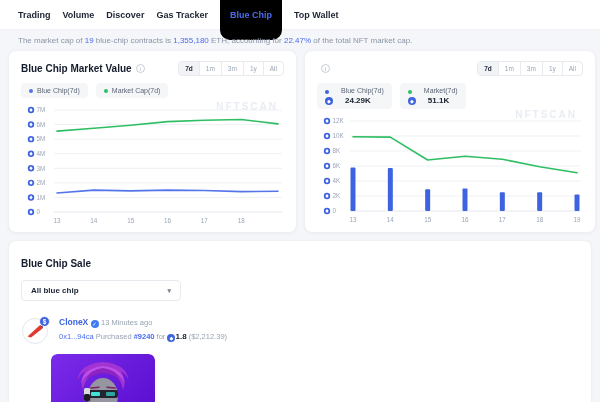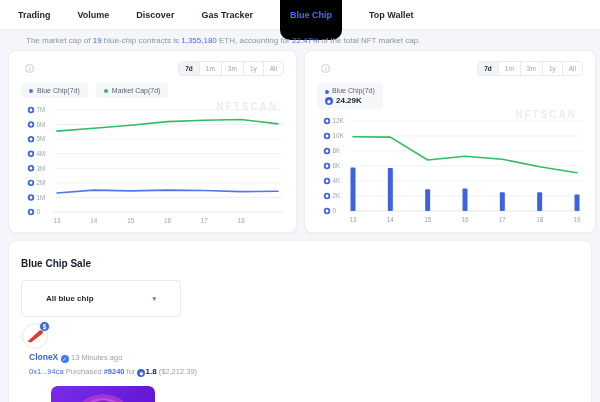--- a/index.html
+++ b/index.html
@@ -4,63 +4,63 @@
 <style>
   *{box-sizing:border-box;margin:0;padding:0;}
   html,body{width:600px;height:402px;}
   body{
     font-family:"Liberation Sans",sans-serif;
     background:#f4f6f9;
     overflow:hidden;
     position:relative;
   }
   
-  .nav{height:30px;background:#fff;display:flex;align-items:center;padding:0 18px;gap:27px;border-bottom:1px solid #f0f2f5;}
+  .nav{height:30px;background:#fff;display:flex;align-items:center;padding:0 18px;gap:12px;border-bottom:1px solid #f0f2f5;}
   .nav-item{font-size:9px;font-weight:bold;color:#1c2433;cursor:pointer;white-space:nowrap;}
   .nav-item.active{background:#000000;color:#4a6bf0;padding:20px 10px;border-radius:10px;}
   
-  .summary{padding:6px 26px 5px;font-size:8px;color:#8b95a6;}
+  .summary{padding:6px 18px 5px;font-size:8px;color:#8b95a6;}
   .summary .hl{color:#4a6bf0;}
   
   .charts-row{display:flex;gap:7px;margin:0 8px;}
   .panel{background:#fff;border:1px solid #eef0f4;border-radius:8px;box-shadow:0 1px 3px rgba(20,30,60,.04);position:relative;}
   .chart-panel{flex:1;padding:10px 12px 6px;height:183px;}
   .panel-head{display:flex;align-items:center;}
   .panel-title{font-size:10px;font-weight:bold;color:#141c2c;}
   .info{width:9px;height:9px;border:1px solid #c7cdd8;border-radius:50%;margin-left:4px;
         display:inline-flex;align-items:center;justify-content:center;color:#a5adbc;font-size:6px;line-height:1;}
   .info::before{content:"i";}
   .ranges{margin-left:auto;display:flex;border:1px solid #e7eaef;border-radius:4px;overflow:hidden;background:#fff;}
   .tab{font-size:6.5px;color:#9aa5b5;padding:3px 6px;border-left:1px solid #e7eaef;cursor:pointer;}
   .tab:first-child{border-left:none;}
   .tab.active{background:#f2f3f6;color:#1c2433;font-weight:bold;}
   
   .legend{display:flex;gap:8px;margin-top:7px;}
   .pill{background:#f4f6f8;border-radius:4px;padding:4px 8px;display:flex;align-items:center;gap:4px;font-size:7px;color:#5c6576;}
   .pill2{flex-direction:column;align-items:flex-start;gap:2px;}
-  .pill2 .row{display:flex;align-items:flex-end;gap:3px;}
+  .pill2 .row{display:flex;align-items:flex-end;gap:12px;}
   .pill2 .val{font-weight:bold;font-size:8px;color:#16202e;}
   .dot{width:4px;height:4px;border-radius:50%;flex:0 0 auto;}
   
   .chart-wrap{margin-top:4px;}
   .watermark{position:absolute;font-size:10px;font-weight:bold;letter-spacing:2px;color:#e9edf3;right:18px;pointer-events:none;}
   .wm-left{top:50px;}
   .wm-right{top:58px;}
   
   .eth-icon{display:inline-block;width:8px;height:8px;border-radius:50%;background:#3e63e0;color:#fff;
             font-size:5px;line-height:8px;text-align:center;vertical-align:-1px;}
   .eth-icon::before{content:"\25C6";}
   
   .sale-panel{margin:7px 8px 0;padding:12px 12px;height:206px;}
-  .select{margin-top:9px;width:160px;height:37px;border:1px solid #e7eaef;border-radius:4px;
-          display:flex;align-items:center;justify-content:space-between;padding:0 24px;
+  .select{margin-top:9px;width:160px;height:21px;border:1px solid #e7eaef;border-radius:4px;
+          display:flex;align-items:center;justify-content:space-between;padding:0 9px;
           font-size:8px;font-weight:bold;color:#1c2433;cursor:pointer;background:#fff;}
   .chevron{color:#7d8694;font-size:7px;}
   .chevron::before{content:"\25BE";}
-  .sale-item{display:flex;margin-top:3px;align-items:flex-start;flex-direction:column;}
+  .sale-item{display:flex;margin-top:14px;align-items:flex-start;}
   .logo-wrap{position:relative;width:30px;height:30px;flex:0 0 auto;}
   .sale-text{margin-left:8px;padding-top:2px;}
   .line1{font-size:8.5px;}
   .cname{color:#3e63e0;font-weight:bold;}
   .verified{display:inline-block;width:8px;height:8px;border-radius:50%;background:#3e7bf0;color:#fff;
             font-size:5.5px;line-height:8px;text-align:center;vertical-align:-1px;}
   .verified::before{content:"\2713";}
   .time{color:#98a2b3;font-size:7.5px;}
   .line2{margin-top:4px;font-size:7.5px;color:#98a2b3;}
   .addr{color:#4a6bf0;}
@@ -79,20 +79,21 @@
   <span class="nav-item active">Blue Chip</span>
   <span class="nav-item">Top Wallet</span>
 </div>
 
 <div class="summary"><span>The market cap of </span><span class="hl">19</span><span> blue-chip contracts is </span><span class="hl">1,355,180</span><span> ETH, accounting for </span><span class="hl">22.47%</span><span> of the total NFT market cap.</span></div>
 
 <div class="charts-row">
 
   <section class="panel chart-panel">
     <div class="panel-head">
+      <span class="panel-title">Blue Chip Market Value</span>
       <span class="info"></span>
       <div class="ranges">
           <span class="tab active">7d</span>
           <span class="tab">1m</span>
           <span class="tab">3m</span>
           <span class="tab">1y</span>
           <span class="tab">All</span>
         </div>
     </div>
     <div class="legend">
@@ -165,20 +166,30 @@
     </div>
     <div class="legend">
       <span class="pill pill2">
         <span class="row">
           <span class="dot" style="background-color: rgb(62, 99, 224);"></span>
           <span>Blue Chip(7d)</span>
         </span>
         <span class="row">
           <span class="eth-icon"></span>
           <span class="val">24.29K</span>
+        </span>
+      </span>
+      <span class="pill pill2">
+        <span class="row">
+          <span class="dot" style="background-color: rgb(47, 190, 99);"></span>
+          <span>Market(7d)</span>
+        </span>
+        <span class="row">
+          <span class="eth-icon"></span>
+          <span class="val">51.1K</span>
         </span>
       </span>
     </div>
     <div class="watermark wm-right">NFTSCAN</div>
     <div class="chart-wrap">
       <svg width="266" height="112" viewBox="0 0 266 112">
           <line x1="33" y1="98" x2="264" y2="98" stroke="#e3e7ee" stroke-width="1"></line>
           <circle cx="10" cy="98" r="3.2" fill="#3e63e0"></circle>
           <polygon points="10,96 11.7,98 10,100 8.3,98" fill="#fff"></polygon>
           <text x="15.5" y="100.3" font-size="6.3" fill="#9aa5b5" font-family="Liberation Sans, sans-serif">0</text>

